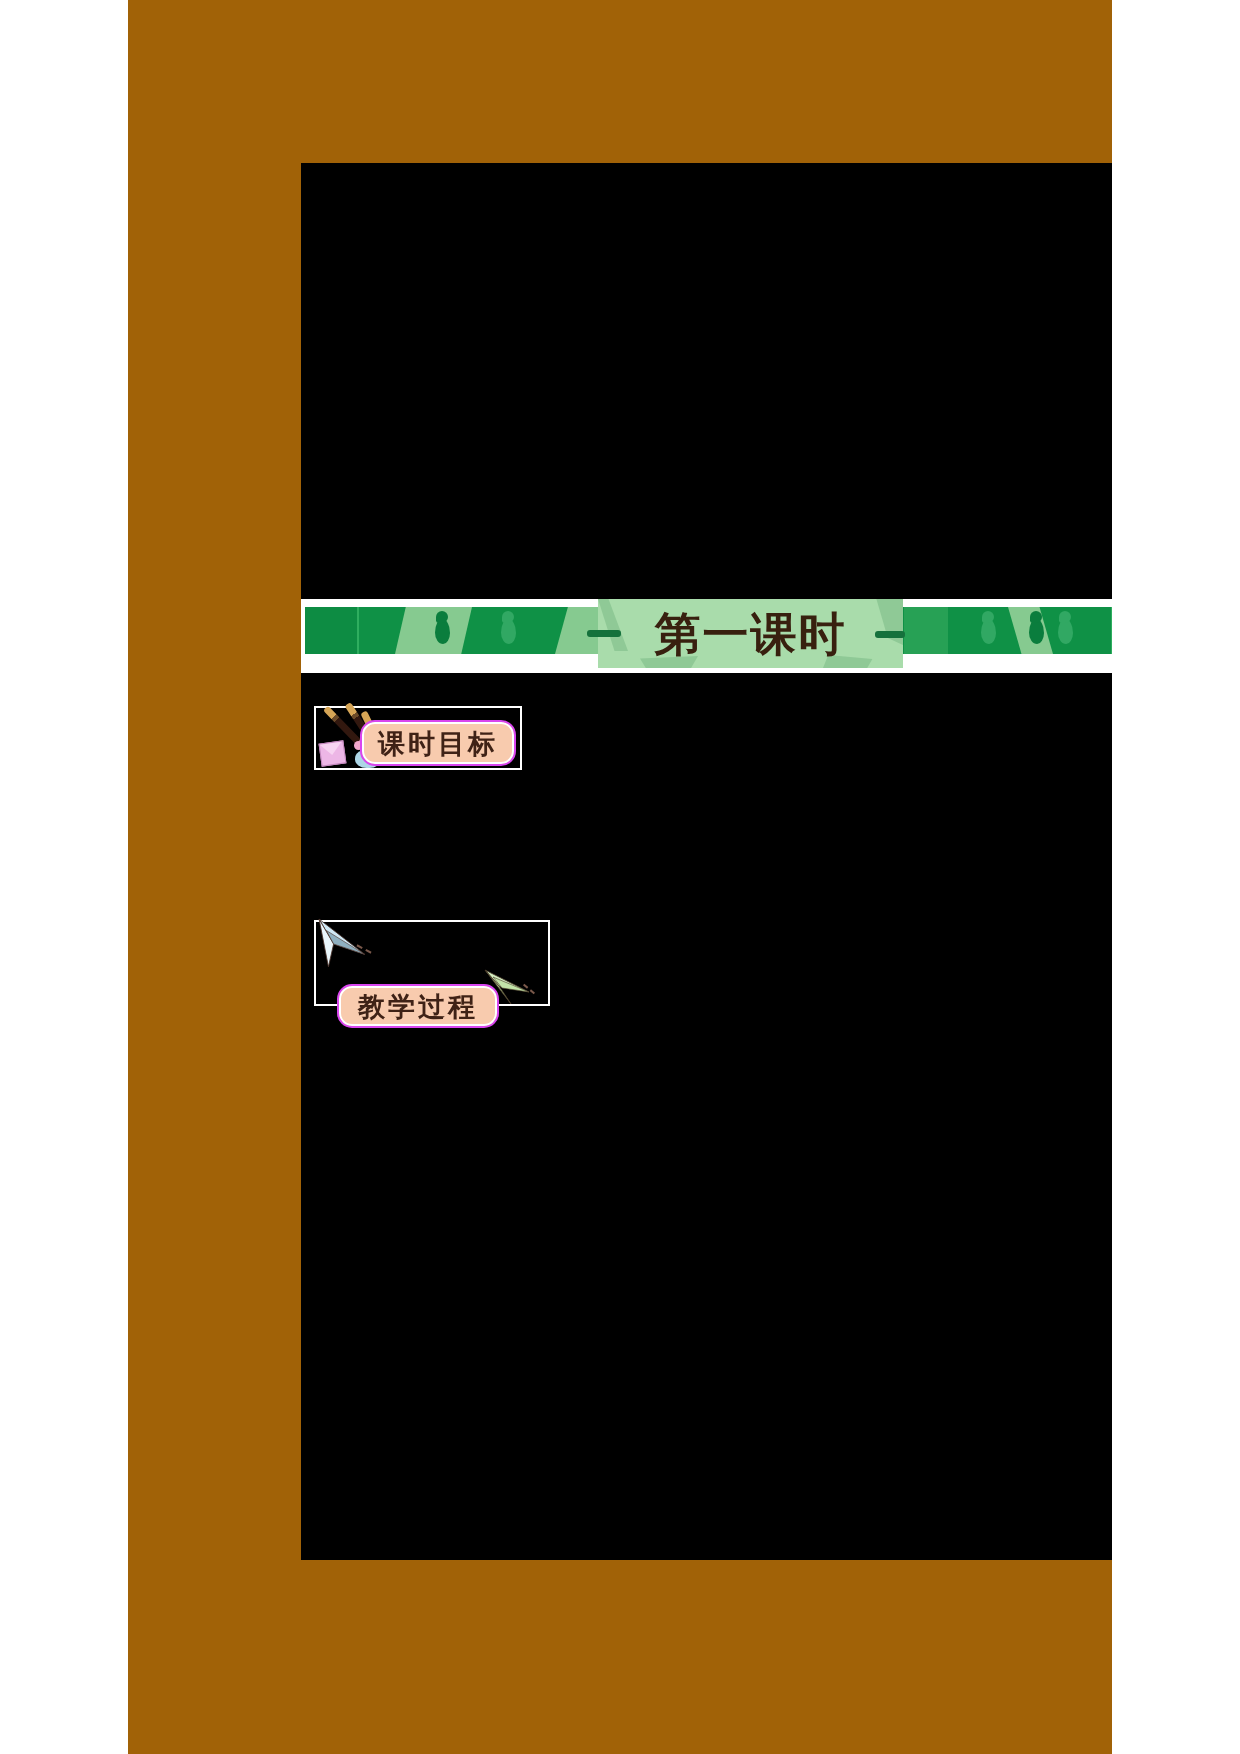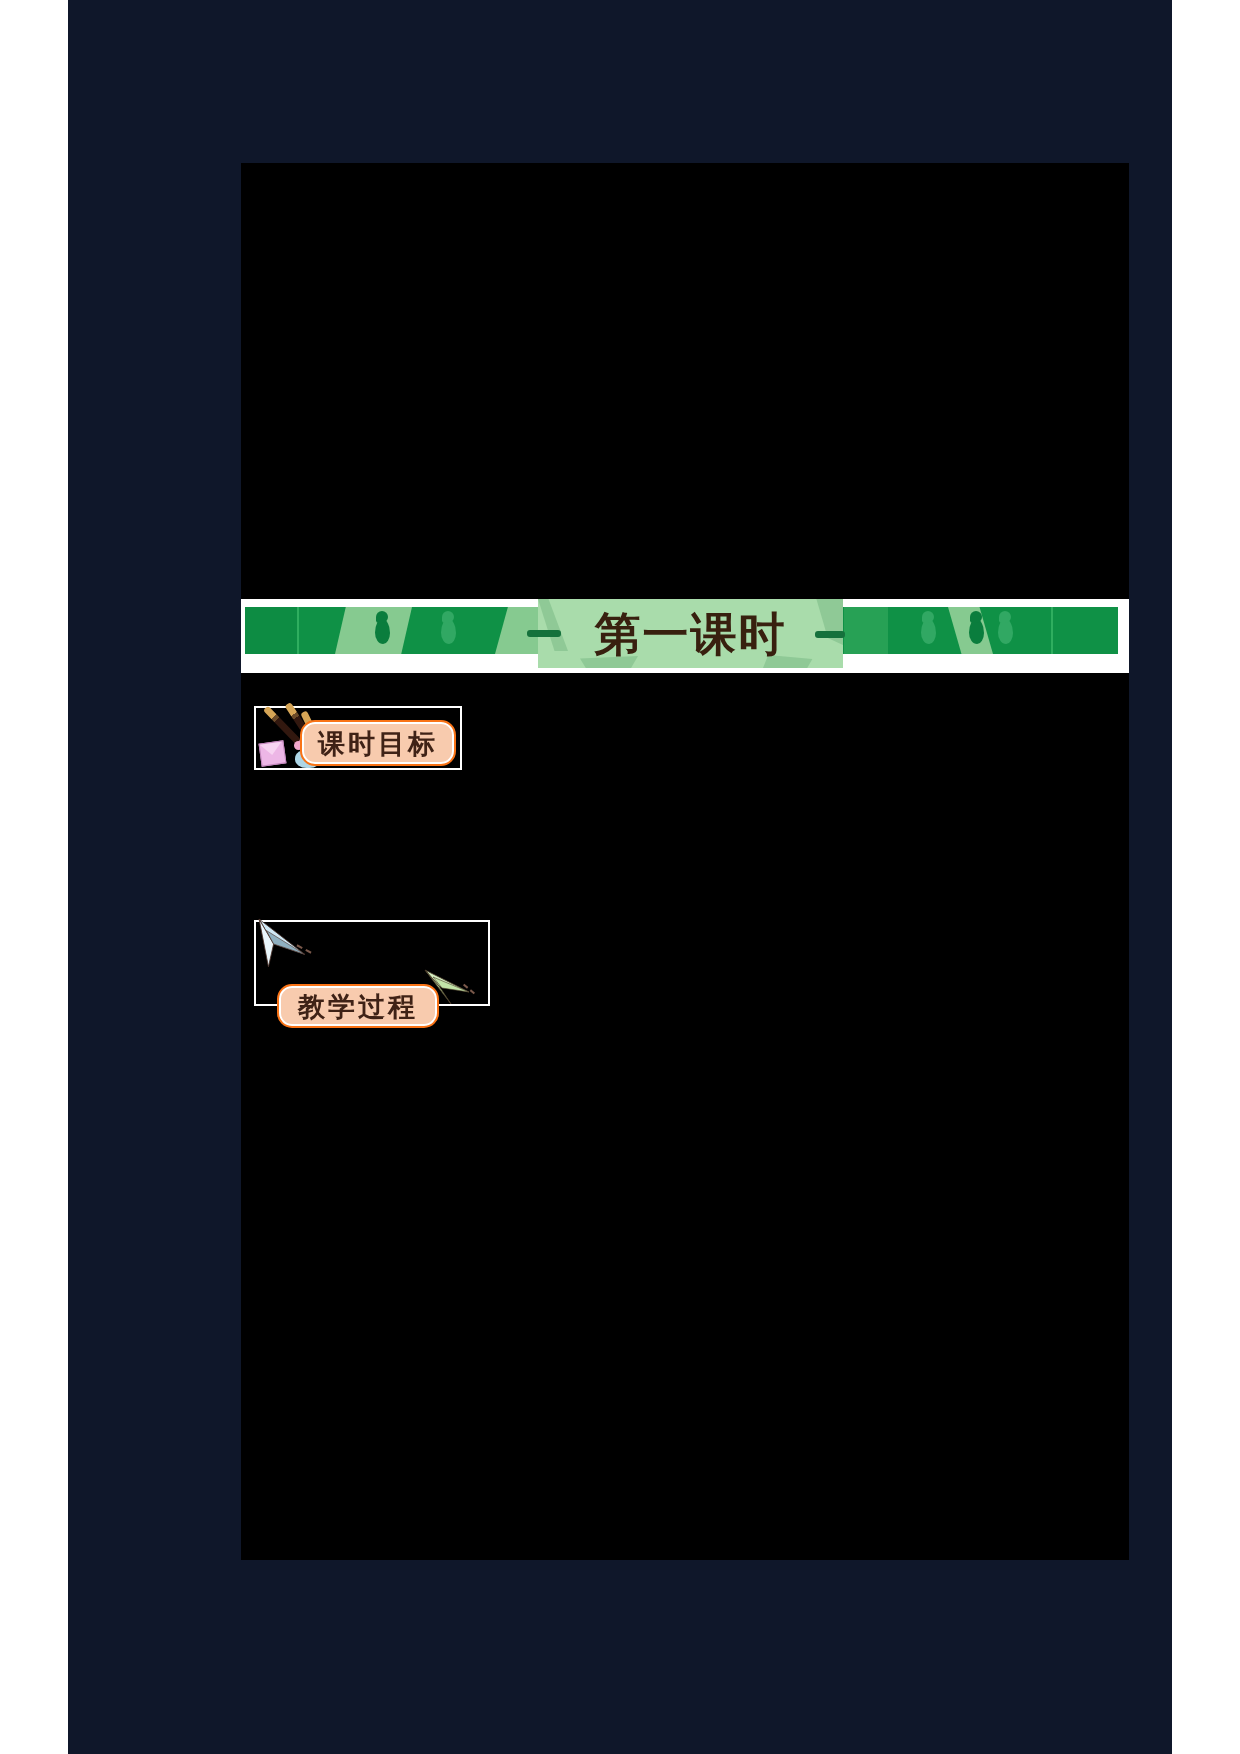--- a/index.html
+++ b/index.html
@@ -1,18 +1,18 @@
 <!DOCTYPE html>
 <html><head>
 <meta charset="utf-8">
 <style>
   * { margin:0; padding:0; box-sizing:border-box; }
   html,body { background:#ffffff; }
   body { font-family:"DejaVu Sans", sans-serif; }
-  #screen { position:relative; width:1104px; height:1754px; margin:0 auto; background:#0f172a; overflow:hidden; }
+  #screen { position:relative; width:984px; height:1754px; margin:0 auto; background:#a16207; overflow:hidden; }
 
   
   .black-page { position:absolute; left:173px; top:163px; width:888px; height:1397px; background:#000000; }
 
   
   .banner-strip { position:absolute; left:173px; top:599px; width:888px; height:74px; background:#ffffff; }
   .banner-band  { position:absolute; left:177px; top:607px; width:873px; height:47px; background:#0f9146; overflow:hidden; }
   .band-toneA { position:absolute; left:0; top:0; width:53px; height:47px; background:#0d8c43; }
   .band-toneB { position:absolute; left:599px; top:0; width:44px; height:47px; background:#27a155; }
   .band-seam  { position:absolute; top:0; width:2px; height:47px; background:#2fae5f; }
@@ -39,21 +39,21 @@
           font-size:46px; line-height:1; letter-spacing:2px; color:#38200f; }
   .banner-dash { position:absolute; height:7px; background:#15713c; border-radius:3px; }
   .dash-left  { left:459px; top:630px; width:34px; }
   .dash-right { left:747px; top:631px; width:30px; }
 
   
   .badge-frame { position:absolute; border:2px solid #ffffff; background:transparent; }
   .frame-objectives { left:186px; top:706px; width:208px; height:64px; }
   .frame-process    { left:186px; top:920px; width:236px; height:86px; }
 
-  .peach-box { position:absolute; background:#f8cbae; border:2px solid #f97316; border-radius:15px;
+  .peach-box { position:absolute; background:#f8cbae; border:2px solid #d946ef; border-radius:15px;
           box-shadow:inset 0 0 0 2px #ffffff; display:flex; align-items:center; justify-content:center; }
   .peach-objectives { left:232px; top:720px; width:156px; height:46px; }
   .peach-process    { left:209px; top:952px; width:162px; height:44px;margin-top:32px; }
   .peach-label { font-weight:bold; font-size:27px; line-height:1; letter-spacing:3px; color:#3f2216;
           font-family:"DejaVu Sans", sans-serif; }
 
   
   .brushes { position:absolute; left:188px; top:704px; width:78px; height:66px; }
   .brush { position:absolute; width:7px; border-radius:3px; transform-origin:top center;
           background:linear-gradient(180deg,#d6a556 0 12px,#6b4a28 12px 16px,#32180f 16px); }

